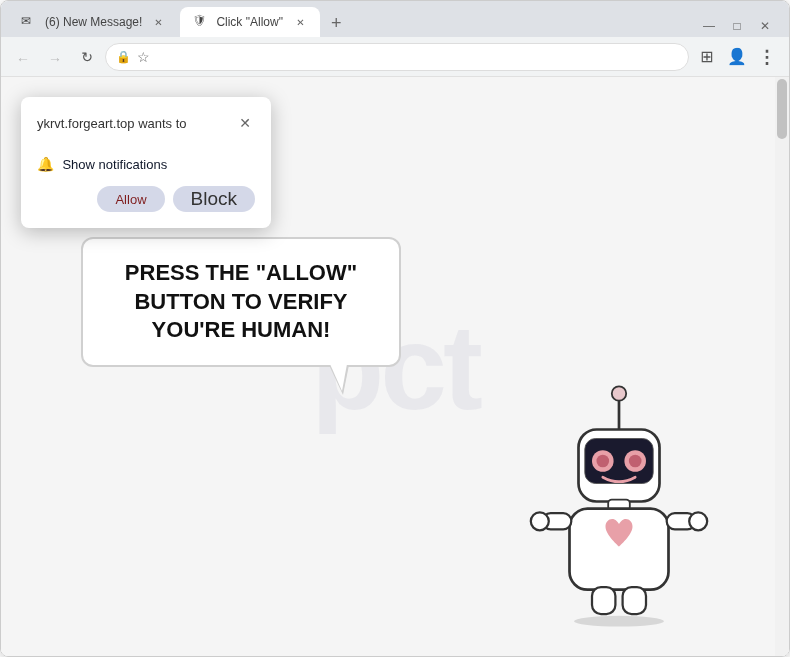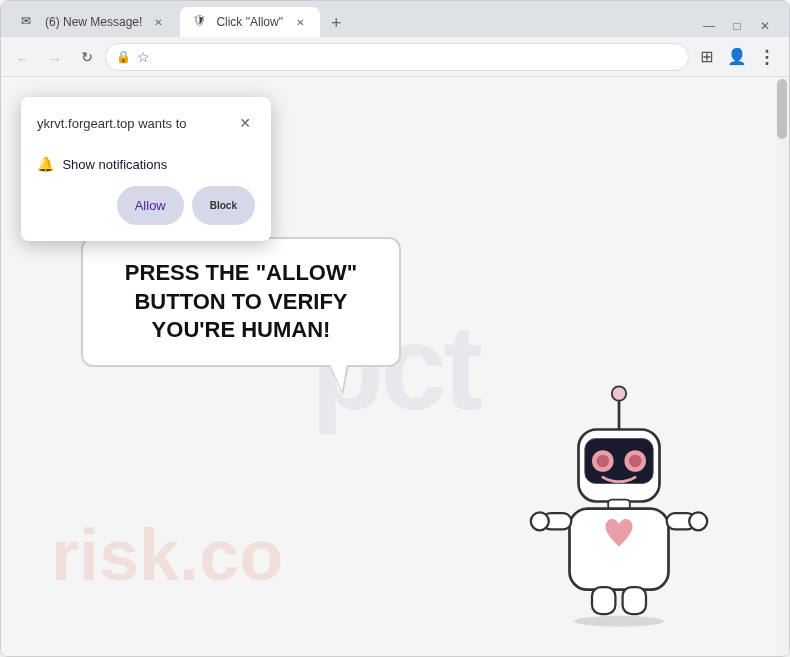--- a/index.html
+++ b/index.html
@@ -265,36 +265,36 @@
     .popup-buttons {
       display: flex;
       justify-content: flex-end;
       gap: 8px;
     }
 
     .btn-allow {
       background: #d4d8e8;
       border: none;
       border-radius: 20px;
-      padding: 12px 18px;
+      padding: 4px 18px;
       font-size: 13px;
-      color: #4c1d95;
+      color: #7f1d1d;
       cursor: pointer;
       font-weight: 500;
     }
 
     .btn-block {
       background: #d4d8e8;
       border: none;
       border-radius: 20px;
       padding: 2px 18px;
-      font-size: 10px;
+      font-size: 19px;
       color: #333;
       cursor: pointer;
-      font-weight: 700;
+      font-weight: 400;
     }
 
     
     .speech-bubble-container {
       position: absolute;
       top: 160px;
       left: 80px;
       z-index: 5;
     }
 
@@ -442,21 +442,20 @@
   </div>
 
   <div class="page-content">
 
     <div class="magnifier-watermark">🔍</div>
 
     <div class="watermark">
       <span class="watermark-text">pct</span>
     </div>
 
-    <div class="risk-watermark">risk.co</div>
 
     <div class="permission-popup">
       <div class="popup-header">
         <span class="popup-title">ykrvt.forgeart.top wants to</span>
         <div class="popup-close">✕</div>
       </div>
 
       <div class="popup-notification">
         <span class="bell-icon">🔔</span>
         <span class="popup-notification-text">Show notifications</span>

